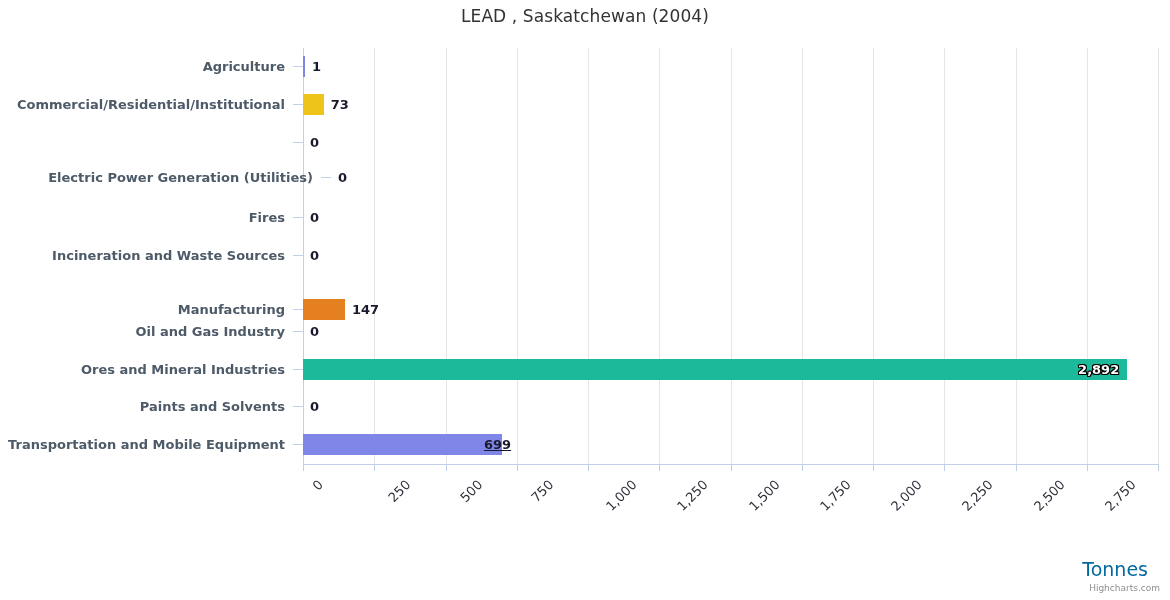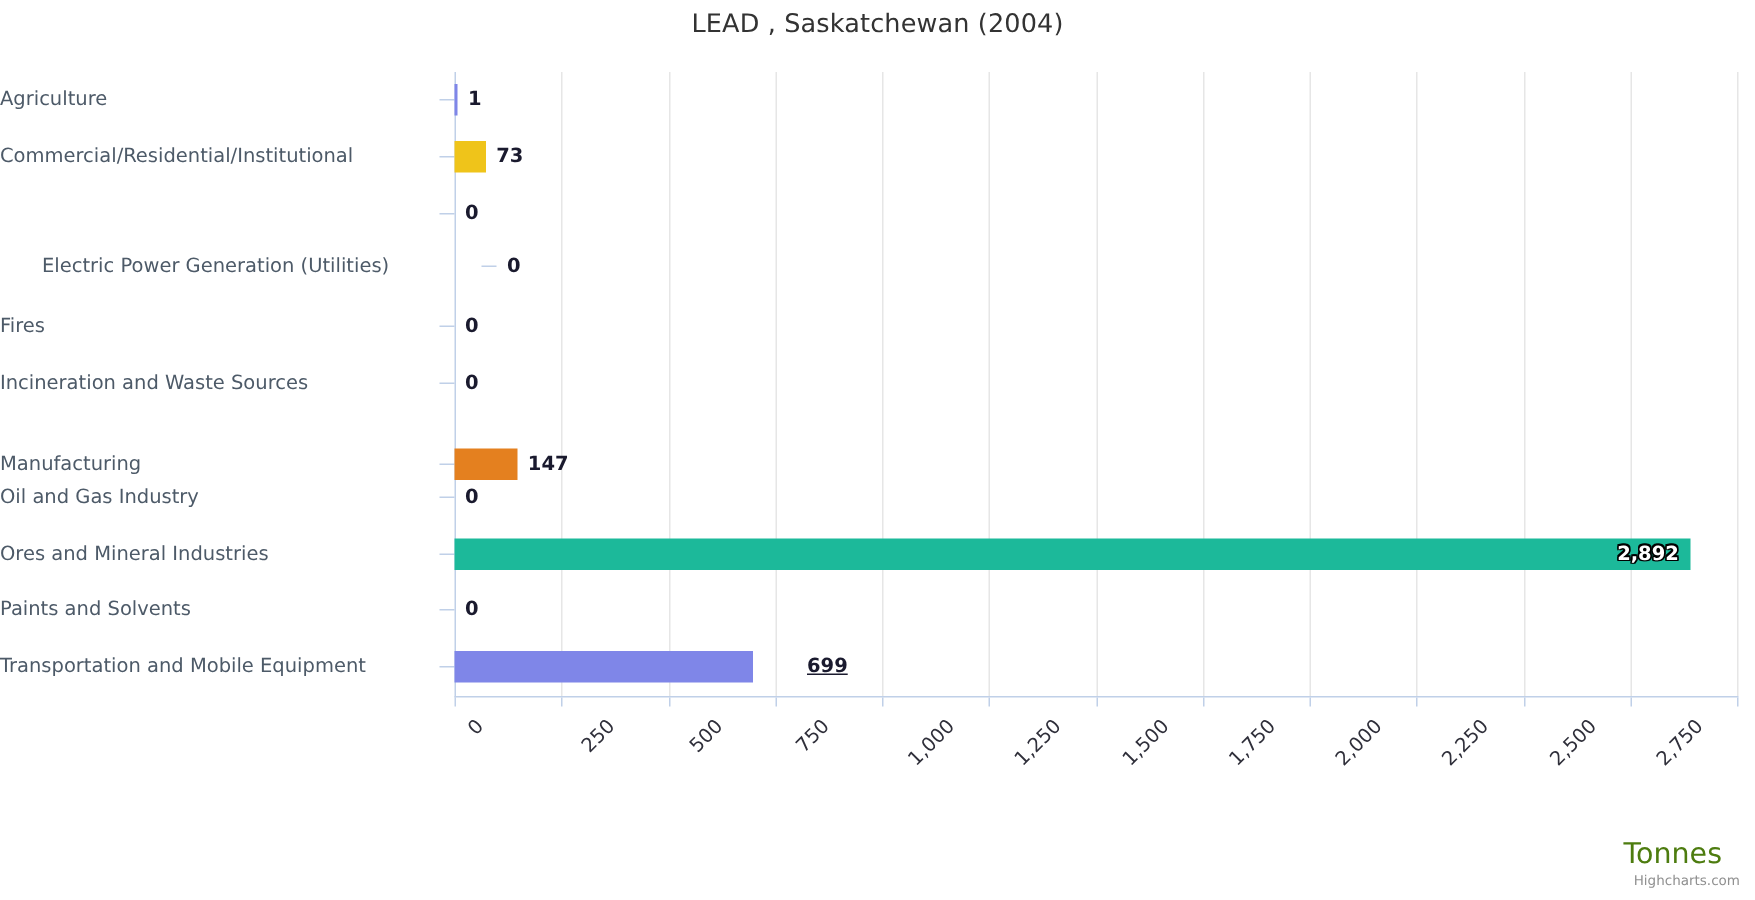--- a/index.html
+++ b/index.html
@@ -60,26 +60,27 @@
   .row {
     position: absolute;
     left: 0;
     width: 1170px;
     height: 38px;
   }
   .cat-label {
     position: absolute;
     left: 0;
     width: 285px;
-    text-align: left;
+    text-align: right;
     top: 11px;
     font-size: 13px;
     color: #4d5a68;
     font-family: "DejaVu Sans", sans-serif;
     white-space: nowrap;
+    font-weight: bold;
   }
   .cat-tick {
     position: absolute;
     left: 293px;
     top: 18px;
     width: 10px;
     height: 1px;
     background: #c0d0e8;
   }
   .bar {
@@ -134,21 +135,21 @@
     transform-origin: right top;
     text-align: right;
   }
 
   
   #axis-title {
     position: absolute;
     right: 22px;
     top: 558px;
     font-size: 19px;
-    color: #4d7c0f;
+    color: #0369a1;
     font-family: "DejaVu Sans", sans-serif;
   }
   #credits {
     position: absolute;
     right: 10px;
     top: 583px;
     font-size: 9px;
     color: #909090;
     font-family: "DejaVu Sans", sans-serif;
   }
@@ -229,21 +230,21 @@
       </div>
       <div class="row" style="top: 388.364px; height: 37.8182px;">
         <div class="cat-label">Paints and Solvents</div>
         <div class="cat-tick"></div>
         <div class="dlabel" style="left: 310px;">0</div>
       </div>
       <div class="row" style="top: 426.182px; height: 37.8182px;">
         <div class="cat-label">Transportation and Mobile Equipment</div>
         <div class="cat-tick"></div>
         <div class="bar" style="width: 199.215px; background: rgb(127, 134, 232);"></div>
-        <div class="dlabel" style="left: 538px; text-decoration: underline;">699</div>
+        <div class="dlabel" style="left: 484px; text-decoration: underline;">699</div>
       </div>
     </div>
 
   <div id="xticks">
       <div class="xtick" style="left: 303px;"></div>
       <div class="xlabel" style="left: 307px;">0</div>
       <div class="xtick" style="left: 374.25px;"></div>
       <div class="xlabel" style="left: 378.25px;">250</div>
       <div class="xtick" style="left: 445.5px;"></div>
       <div class="xlabel" style="left: 449.5px;">500</div>

